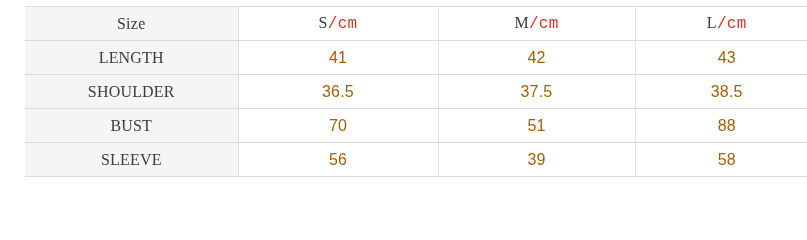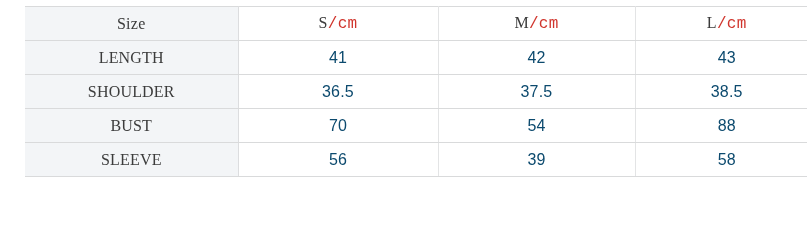--- a/index.html
+++ b/index.html
@@ -88,21 +88,21 @@
   .row-label {
     font-family: Liberation Serif, serif;
     font-size: 16px;
     color: #3c3c3c;
     letter-spacing: 0.2px;
   }
 
   .cell-value {
     font-family: "Liberation Sans", sans-serif;
     font-size: 16px;
-    color: #0c4a6e;
+    color: #a16207;
     letter-spacing: 0.2px;
   }
 </style>
 </head>
 <body>
 
 <div id="size-chart-wrap">
   <table class="size-table">
     <colgroup>
       <col class="c-label">
@@ -156,21 +156,21 @@
         </td>
       </tr>
       <tr>
         <td class="label-cell">
           <span class="row-label">BUST</span>
         </td>
         <td class="data-cell">
           <span class="cell-value">70</span>
         </td>
         <td class="data-cell">
-          <span class="cell-value">54</span>
+          <span class="cell-value">51</span>
         </td>
         <td class="data-cell last">
           <span class="cell-value">88</span>
         </td>
       </tr>
       <tr>
         <td class="label-cell">
           <span class="row-label">SLEEVE</span>
         </td>
         <td class="data-cell">

